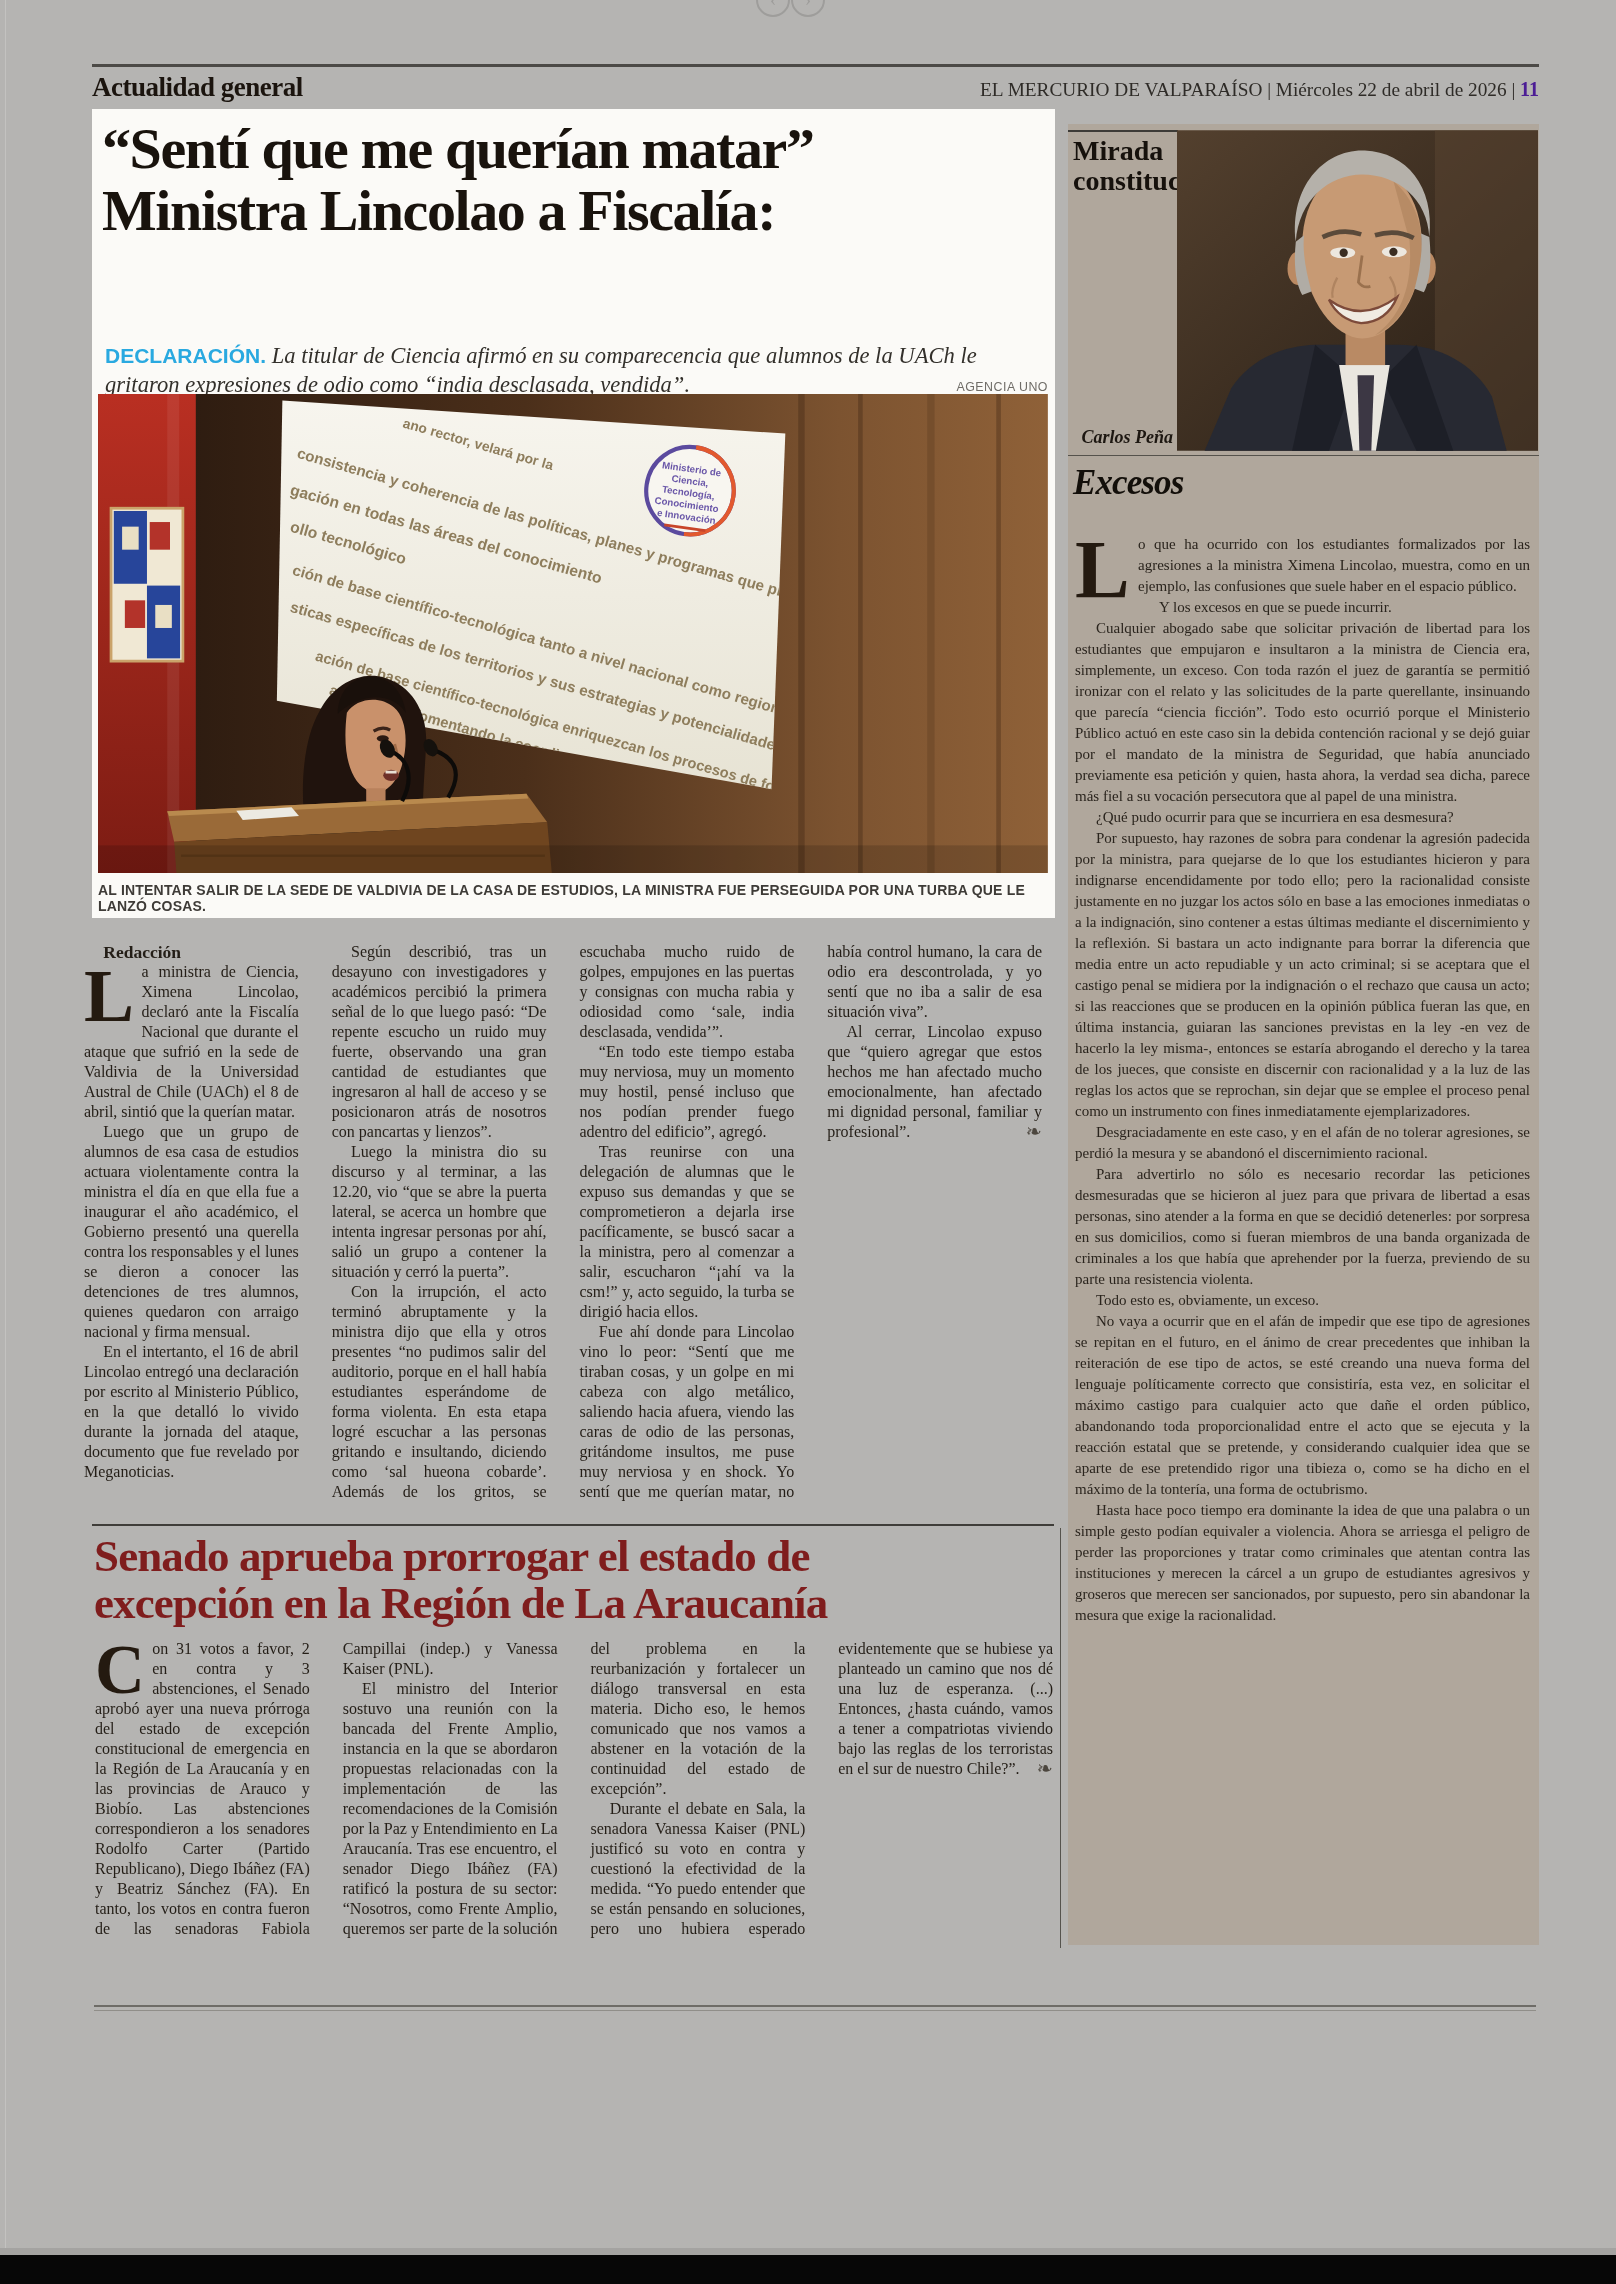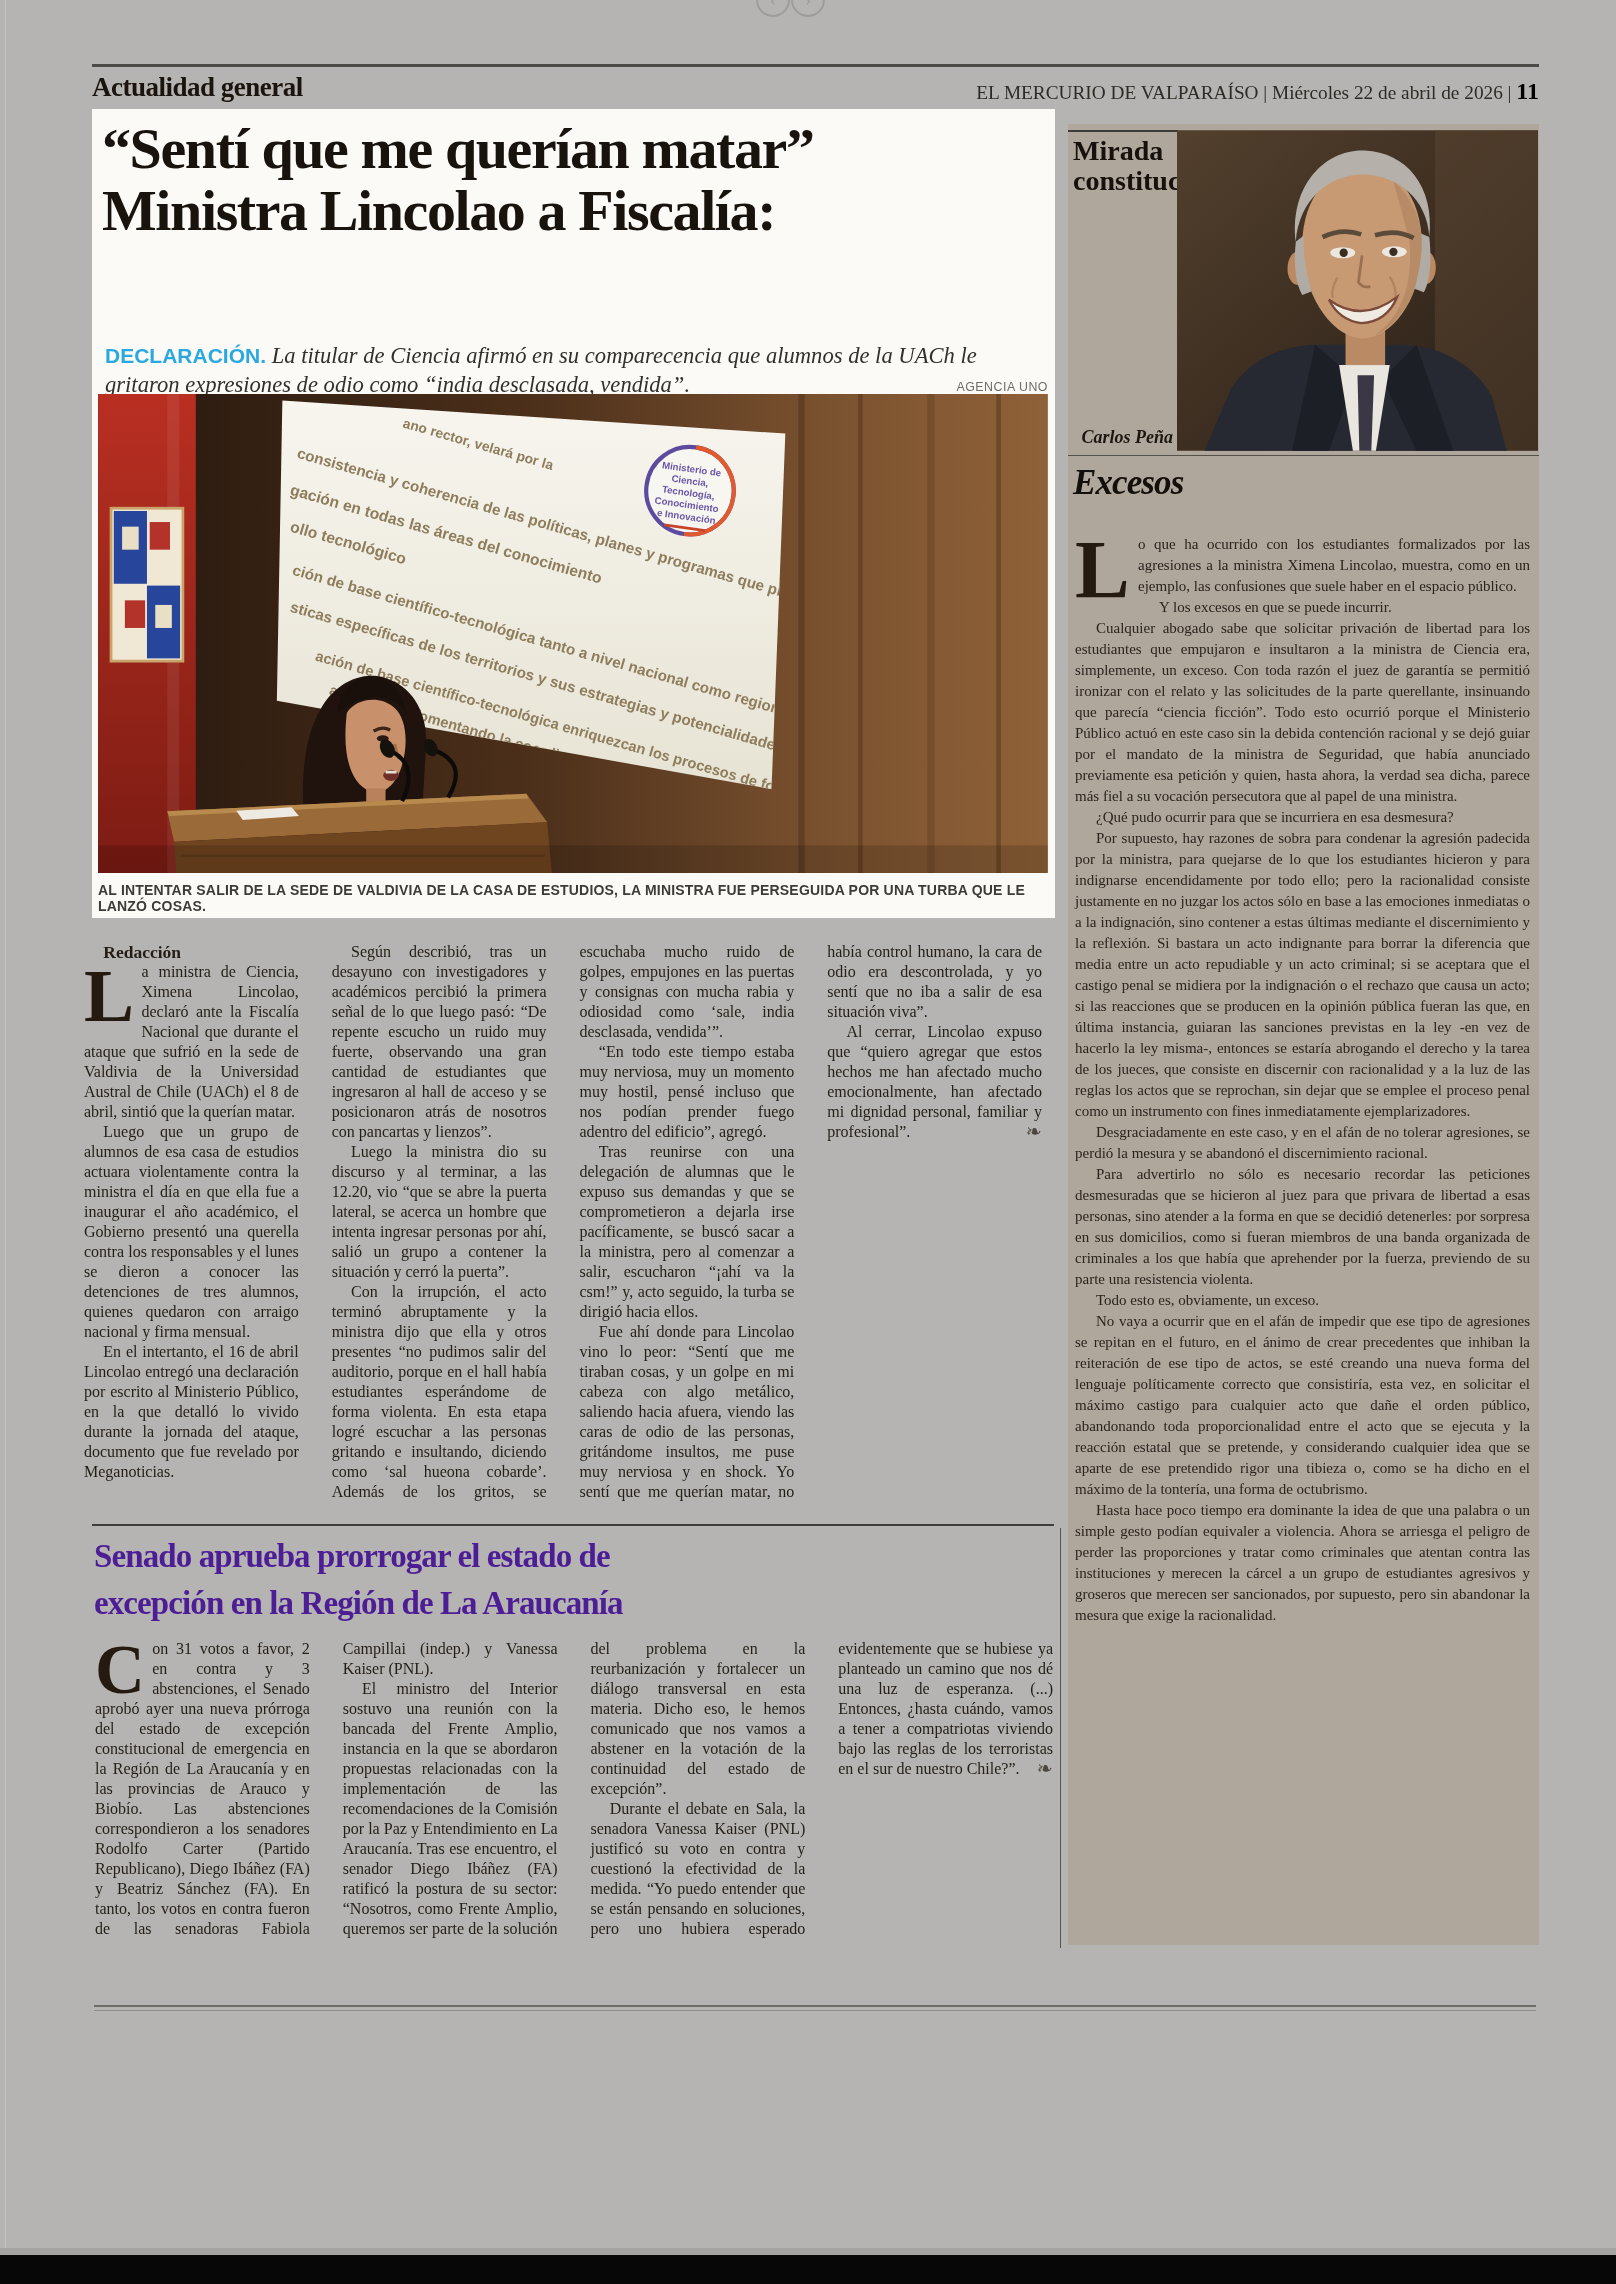--- a/index.html
+++ b/index.html
@@ -10,21 +10,21 @@
 
   
   .navcirc{width:30px;height:30px;border:2.8px solid #9e9d9b;border-radius:50%;
            display:flex;align-items:center;justify-content:center;color:#9e9d9b;
            font-size:18.4px;background:transparent;}
 
   
   #header-rule{top:64px;left:92px;width:1447px;height:2.8px;background:#4c4a46;}
   #section-title{top:72px;left:92px;font-size:27px;font-weight:bold;color:#1b140e;letter-spacing:-0.5px;}
   #masthead{top:78px;left:553px;width:986px;text-align:right;font-size:19.3px;color:#2e2b27;}
-  #masthead b{font-size:24px;color:#000000;}
+  #masthead b{font-size:20px;color:#4c1d95;}
 
   
   #main-card{top:109px;left:92px;width:963px;height:809px;background:#fbfaf7;}
   #main-headline{top:118px;left:102px;width:944px;font-size:58px;line-height:62px;
                  font-weight:bold;color:#19130d;letter-spacing:-1.4px;}
   #kicker{top:342px;left:105px;width:917px;font-size:22.6px;line-height:28.6px;color:#33302b;font-style:italic;}
   #kicker .lbl{font-style:normal;font-weight:bold;color:#29a9e0;font-family:"Liberation Sans",sans-serif;font-size:21px;}
   #photo-credit{top:380px;left:98px;width:950px;text-align:right;font-size:12.4px;color:#6f6c67;letter-spacing:0.5px;}
   #main-photo{top:394px;left:98px;width:950px;height:479px;}
   #photo-caption{top:882px;left:98px;width:954px;font-size:14px;font-weight:bold;color:#3e3b37;letter-spacing:0.2px;}
@@ -34,22 +34,22 @@
              font-size:16px;line-height:20px;text-align:justify;color:#241e17;hyphens:auto;}
   #main-body p,#senate-body p,#op-body p{margin:0;text-indent:19.3px;}
   #main-body p.lead,#senate-body p.lead,#op-body p.lead{text-indent:0;}
   .byline-block{font-weight:bold;font-size:17.5px;margin-bottom:55px;text-indent:0;}
   .dc{float:left;font-weight:bold;color:#241a10;font-size:75px;line-height:57px;padding:4.6px 7.4px 0 0;}
   .dc-c{font-size:69px;line-height:53px;}
   .endmark{float:right;font-size:19.3px;line-height:20px;color:#4c463e;text-indent:0;}
 
   
   #mid-rule{top:1524px;left:92px;width:962px;height:2.3px;background:#3f3d39;}
-  #senate-headline{top:1533px;left:94px;width:961px;font-size:33px;line-height:47px;
-                   font-weight:bold;color:#4c1d95;letter-spacing:-0.9px;}
+  #senate-headline{top:1533px;left:94px;width:961px;font-size:45px;line-height:47px;
+                   font-weight:bold;color:#7f1d1d;letter-spacing:-0.9px;}
   #senate-body{top:1639px;left:95px;width:958px;height:318px;column-count:4;column-gap:33px;column-fill:auto;
                font-size:16px;line-height:20px;text-align:justify;color:#241e17;hyphens:auto;}
   #senate-panel-divider{top:1528px;left:1060px;width:1.4px;height:420px;background:#55534e;}
 
   
   #panel{top:124px;left:1068px;width:471px;height:1821px;background:#b0a79c;}
   #panel-top-rule{top:130px;left:1068px;width:110px;height:1.8px;background:#3d3b37;}
   #panel-title{top:136px;left:1073px;width:240px;font-size:28px;line-height:30px;font-weight:bold;color:#16110c;}
   #pena-photo{top:130px;left:1177px;width:361px;height:321px;}
   #pena-byline{top:427px;left:1068px;width:105px;text-align:right;font-size:18px;font-style:italic;font-weight:bold;color:#1d1711;}

